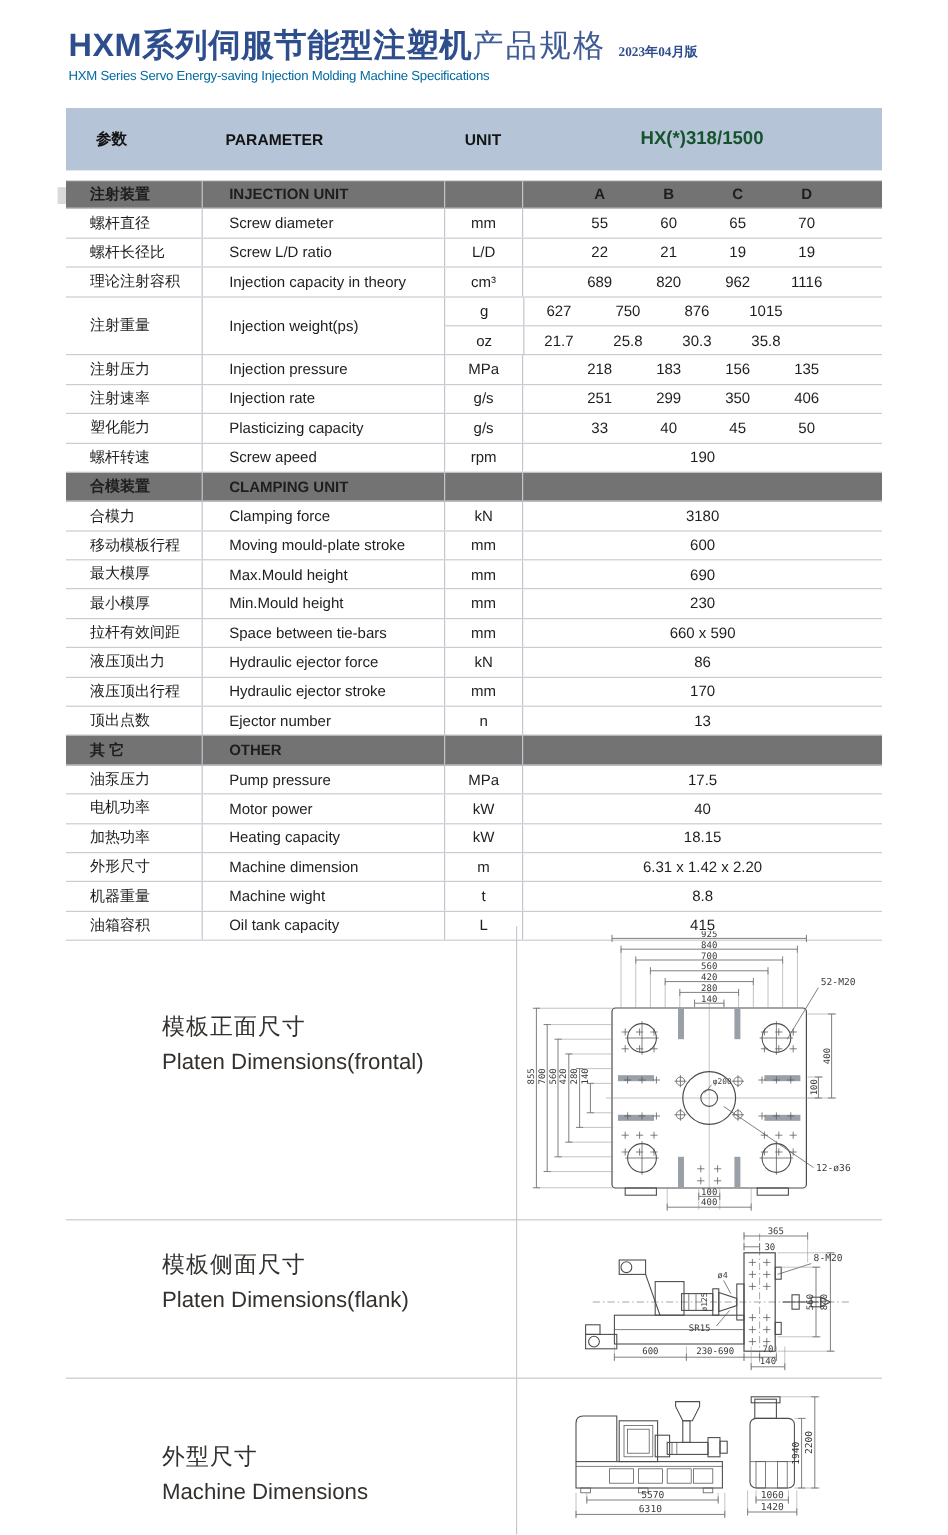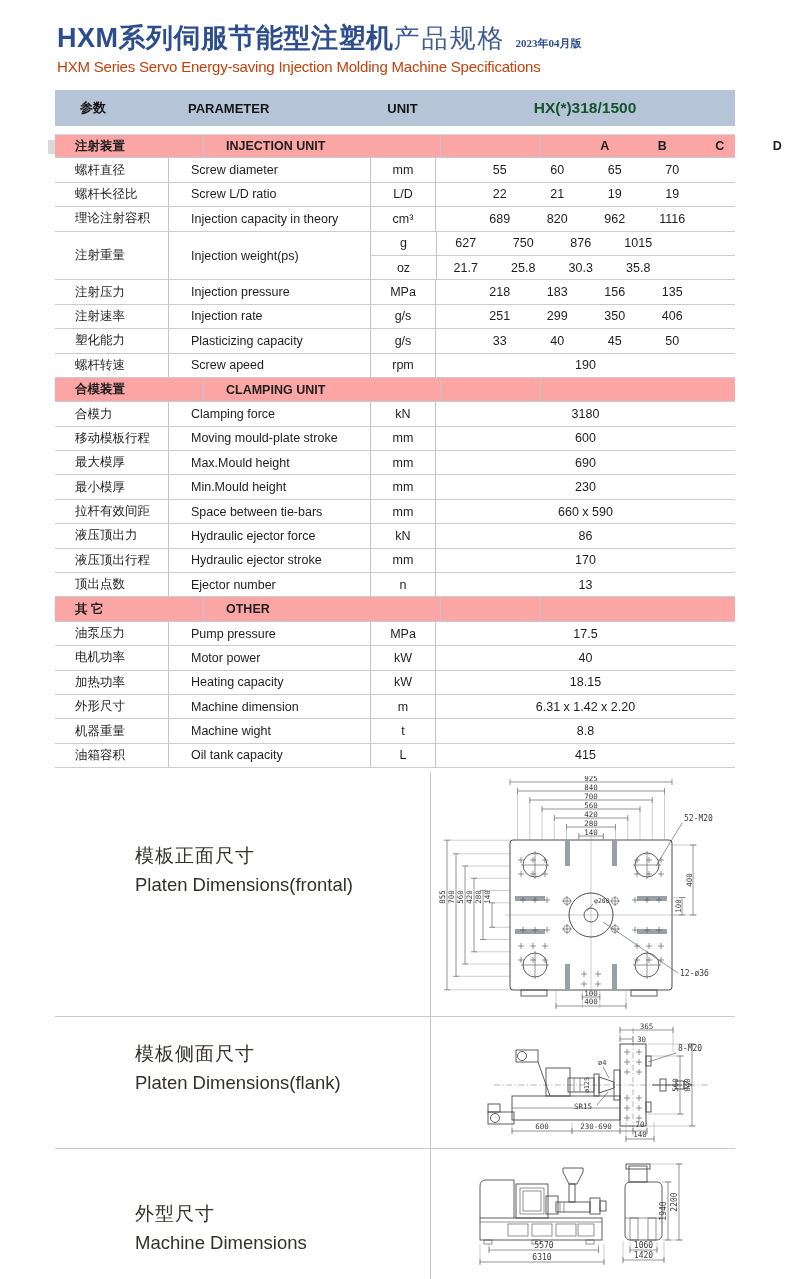--- a/index.html
+++ b/index.html
@@ -4,46 +4,46 @@
 <style>
   * { margin:0; padding:0; box-sizing:border-box; }
   body { background:#ffffff; font-family:"Liberation Sans","DejaVu Sans",sans-serif; }
   .page { position:relative; width:790px; height:1279px; background:#ffffff; overflow:hidden; }
 
   
   .titleblock { position:absolute; left:57px; top:20px; white-space:nowrap; }
   .title-bold { font-size:27px; font-weight:700; color:#2e4d8c; letter-spacing:.5px; }
   .title-light { font-size:26px; font-weight:400; color:#3f5c94; letter-spacing:2px; }
   .title-ver { font-size:11px; font-weight:700; color:#2e4d8c; margin-left:10px;font-family:Liberation Serif, serif; }
-  .subtitle { position:absolute; left:57px; top:58px; font-size:15px; color:#c2410c; letter-spacing:-.2px; }
+  .subtitle { position:absolute; left:57px; top:58px; font-size:11px; color:#0369a1; letter-spacing:-.2px; }
 
   
   .spec-table { position:absolute; left:55px; top:90px; width:680px; }
-  .thead { display:grid; grid-template-columns:113px 202px 65px 300px; height:36px;
+  .thead { display:grid; grid-template-columns:113px 202px 65px 300px; height:52px;
            background:#b6c4d8; align-items:center; }
   .thead .h1 { padding-left:25px; font-weight:700; font-size:13px; color:#141414; }
   .thead .h2 { padding-left:20px; font-weight:700; font-size:13px; color:#141414; }
   .thead .h3 { text-align:center; font-weight:700; font-size:13px; color:#141414; }
   .thead .h4 { text-align:center; font-weight:700; font-size:15.5px; color:#14532d; }
   .tspacer { height:8px; }
 
   .trow { display:grid; grid-template-columns:113px 202px 65px 300px; height:24.4px;
           border-bottom:1px solid #c9cdd3; position:relative; }
   .trow.first { border-top:1px solid #d4d7db; }
   .drow { display:grid; grid-template-columns:113px 202px 365px; height:48.8px;
           border-bottom:1px solid #c9cdd3; }
   .cell { display:flex; align-items:center; font-size:12.5px; color:#1e1e1e; }
   .c1 { padding-left:20px; }
   .c2 { padding-left:22px; border-left:1px solid #c2c6cc; }
   .c3 { justify-content:center; border-left:1px solid #c2c6cc; }
   .c4 { border-left:1px solid #c2c6cc; }
   .vals4 { display:grid; grid-template-columns:repeat(4,57.5px); padding-left:35px; align-items:center; }
   .vals4 span { text-align:center; font-size:12.5px; color:#1e1e1e; }
   .vmerge { justify-content:center; text-align:center; }
-  .sec { background:#fca5a5;gap:35px; }
+  .sec { background:#737373; }
   .sec .cell, .sec .vals4 span { font-weight:700; }
   .edge-tab { position:absolute; left:-7px; top:5px; width:7px; height:14px; background:#d9d9d9; }
 
   .c34 { border-left:1px solid #c2c6cc; display:flex; flex-direction:column; }
   .subrow { display:grid; grid-template-columns:65px 300px; height:24.4px; }
   .subrow.top { border-bottom:1px solid #c9cdd3; }
   .c3s { display:flex; align-items:center; justify-content:center; font-size:12.5px; color:#1e1e1e; }
   .v4s { display:grid; grid-template-columns:repeat(4,57.5px); align-items:center;
          border-left:1px solid #c2c6cc; }
   .v4s span { text-align:center; font-size:12.5px; color:#1e1e1e; }

